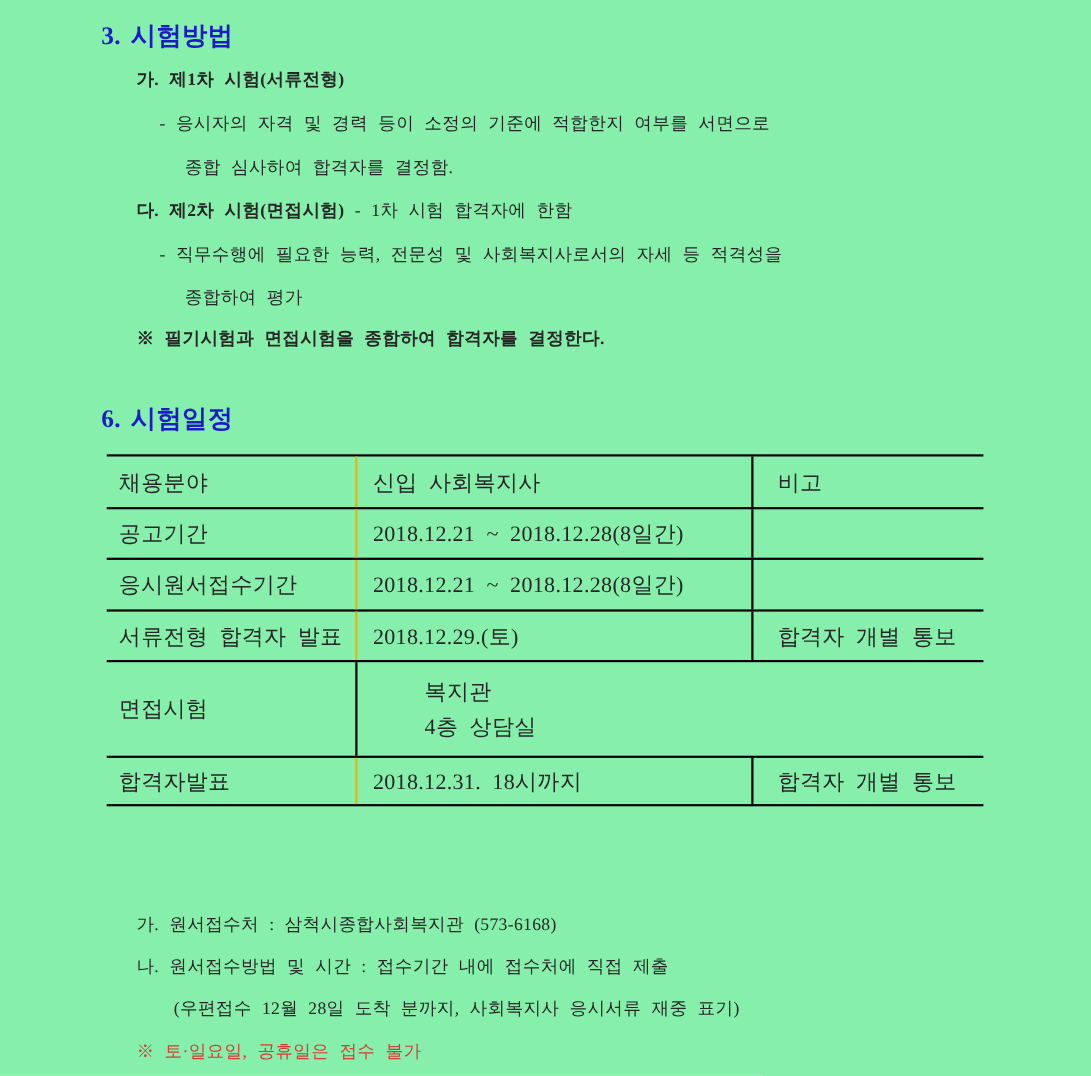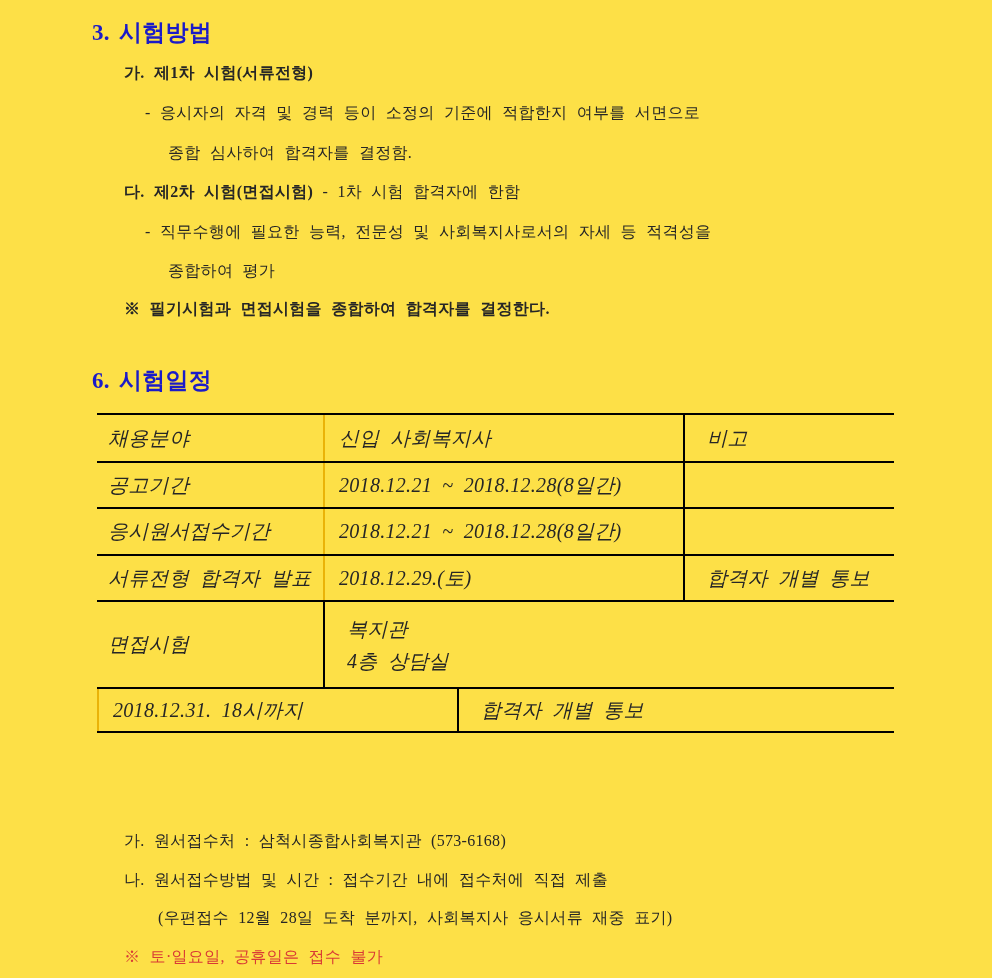--- a/index.html
+++ b/index.html
@@ -2,21 +2,21 @@
 <html><head>
 <meta charset="utf-8">
 <style>
   * { margin: 0; padding: 0; box-sizing: border-box; }
   html, body { background: #ffffff; }
   body {
     width: 992px; height: 978px; overflow: hidden;
     font-family: "Liberation Serif", "DejaVu Serif", serif;
     color: #262626;
   }
-  .page { position: relative; width: 992px; height: 978px; background: #fde047; }
+  .page { position: relative; width: 992px; height: 978px; background: #86efac; }
 
   .line {
     position: absolute;
     font-size: 16px;
     line-height: 26px;
     white-space: nowrap;
     letter-spacing: 0.3px;
     word-spacing: 5px;
     color: #262626;
   }
@@ -33,38 +33,38 @@
   .sched-table {
     position: absolute;
     left: 97px; top: 413px; width: 797px;
     border-top: 2px solid #000;
     font-size: 20px;
   }
   .trow { display: flex; border-bottom: 2px solid #000; }
   .cell {
     display: flex; align-items: center;
     letter-spacing: 0.3px; word-spacing: 5px;
-    white-space: nowrap; overflow: hidden; font-style: italic;
+    white-space: nowrap; overflow: hidden;
   }
   .c1 { width: 226px; padding-left: 11px; }
   .c2 { width: 360px; border-left: 2px solid #eab308; padding-left: 14px; }
   .c3 { width: 211px; border-left: 2px solid #000; padding-left: 22px; }
   .h46 > .cell { height: 46px; }
   .h44 > .cell { height: 44px; }
   .h45 > .cell { height: 45px; }
   .h42 > .cell { height: 42px; }
   .h85 > .cell { height: 85px; }
   .c2.split { padding-left: 0; }
   .c2a { width: 125px; display: flex; align-items: center; padding-left: 14px; }
   .c2b {
     flex: 1; border-left: 2px solid #000;
     display: flex; flex-direction: column; justify-content: center;
     padding-left: 4px; line-height: 32px;
   }
-  .two-line { display: flex; flex-direction: column; justify-content: center; line-height: 32px; }
+  .two-line { display: flex; flex-direction: column; justify-content: center; line-height: 32px; margin-left: 39px; }
 </style>
 </head>
 <body>
 
 <div class="page">
 
   <div class="line section-title" style="left:92px; top:20px;">3. 시험방법</div>
 
   <div class="line bold" style="left:124px; top:60px;">가. 제1차 시험(서류전형)</div>
 
@@ -109,20 +109,21 @@
     <div class="trow h85">
       <div class="cell c1">면접시험</div>
       <div class="cell c3">
         <div class="two-line">
           <div>복지관</div>
           <div>4층 상담실</div>
         </div>
       </div>
     </div>
     <div class="trow h42">
+      <div class="cell c1">합격자발표</div>
       <div class="cell c2">2018.12.31. 18시까지</div>
       <div class="cell c3">합격자 개별 통보</div>
     </div>
   </div>
 
 
   <div class="line" style="left:124px; top:828px;">가. 원서접수처 : 삼척시종합사회복지관 (573-6168)</div>
 
   <div class="line" style="left:124px; top:867px;">나. 원서접수방법 및 시간 : 접수기간 내에 접수처에 직접 제출</div>
 

